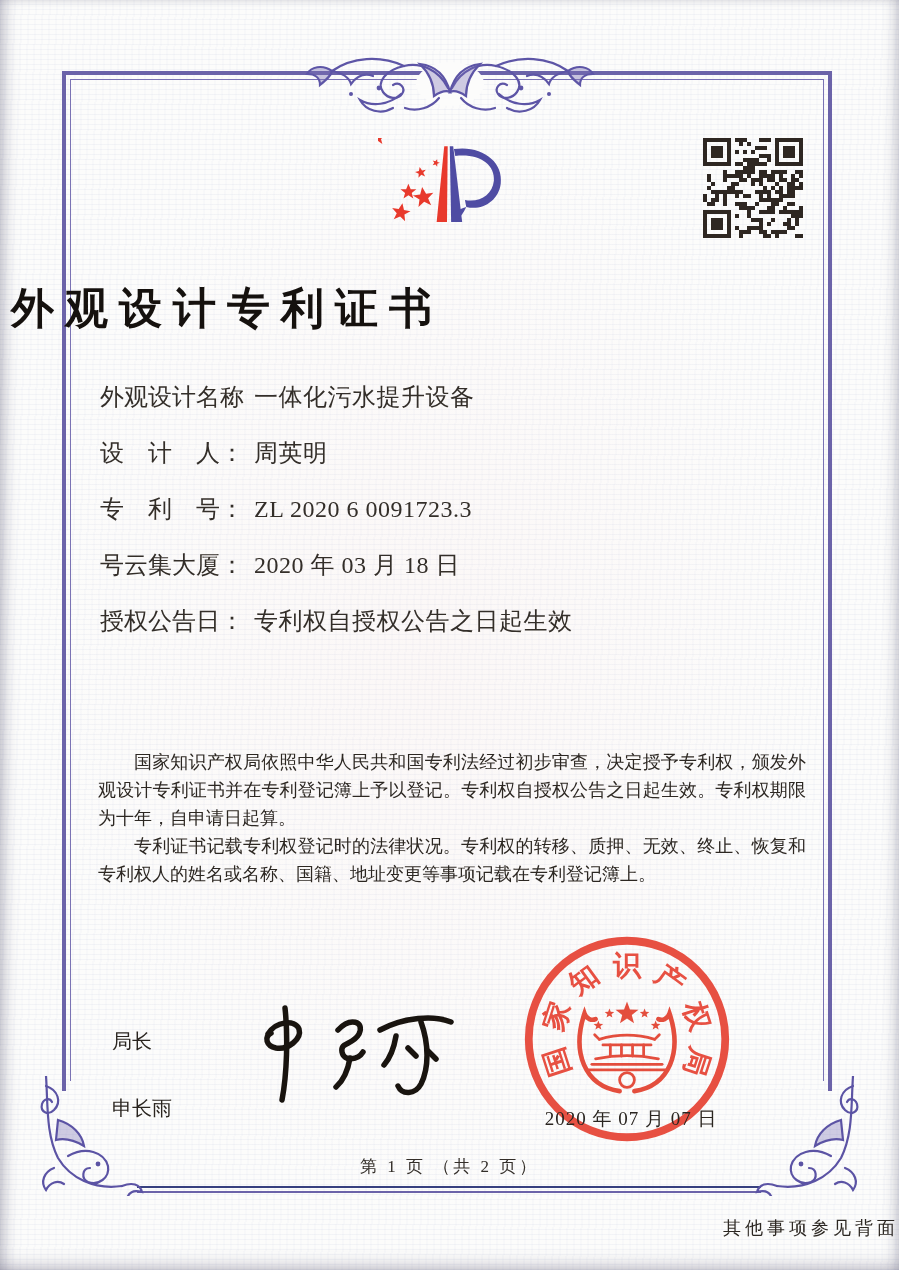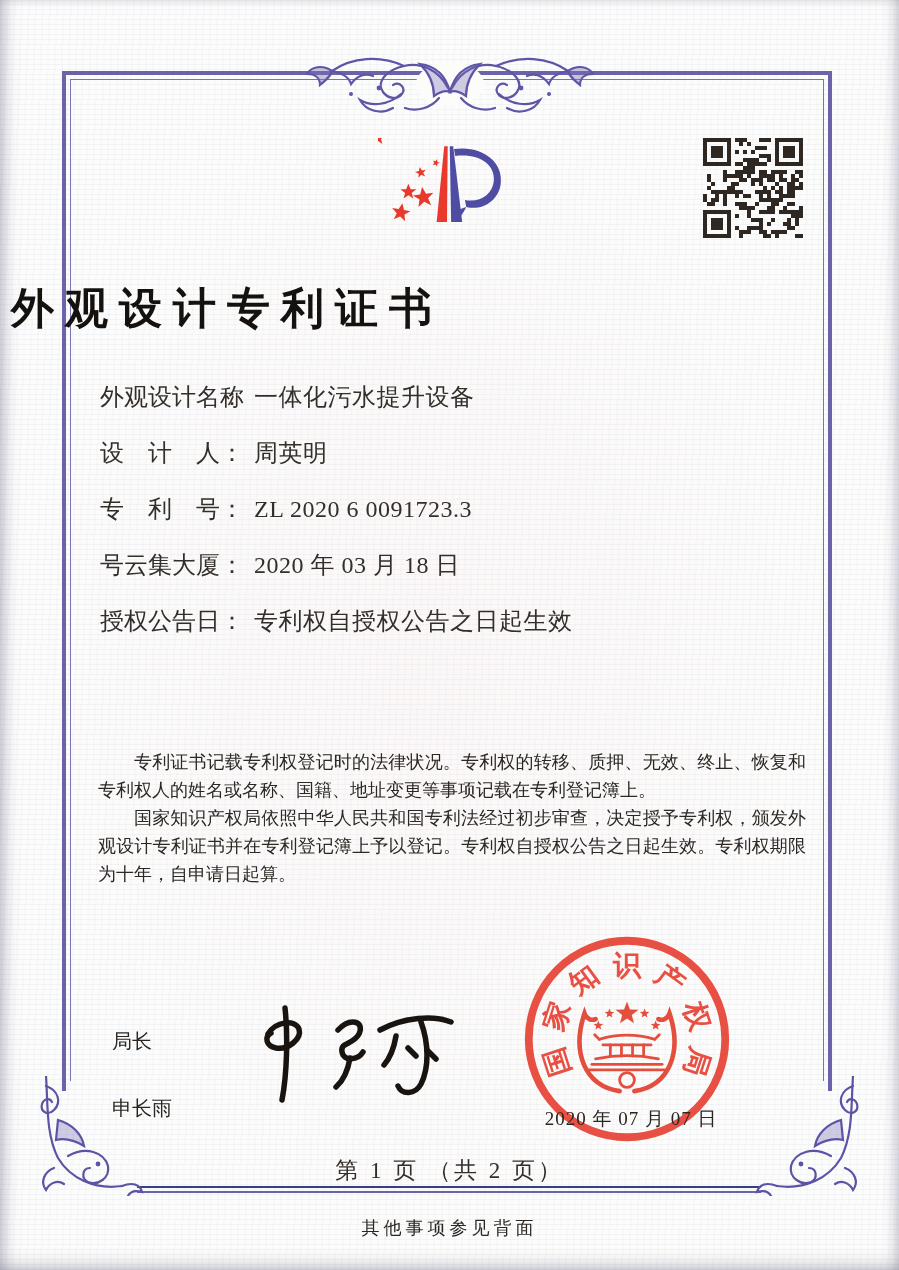--- a/index.html
+++ b/index.html
@@ -62,22 +62,22 @@
   .body-text p{text-indent:2em;}
   
   .signer{position:absolute;left:112px;top:1028px;font-size:20px;color:#2a2520;}
   .signer .name{display:block;margin-top:40px;}
   .signature{position:absolute;left:238px;top:996px;width:240px;height:120px;}
   .seal{position:absolute;left:520px;top:932px;width:214px;height:214px;opacity:.92;pointer-events:none;}
   .seal-date{
     position:absolute;left:536px;top:1106px;width:190px;text-align:center;
     font-size:19px;letter-spacing:1px;color:#2a2520;
   }
-  .page-indicator{position:absolute;left:0;top:1155px;width:899px;text-align:center;font-size:23px;letter-spacing:3px;color:#332e29;}
-  .back-note{position:absolute;left:0;top:1216px;width:899px;text-align:center;font-size:18px;letter-spacing:4px;color:#2c2722;}
+  .page-indicator{position:absolute;left:0;top:1155px;width:899px;text-align:center;font-size:17px;letter-spacing:3px;color:#332e29;}
+  .back-note{position:absolute;left:0;top:1216px;width:899px;text-align:right;font-size:18px;letter-spacing:4px;color:#2c2722;}
   .ornament{position:absolute;left:299px;top:42px;width:302px;height:86px;}
   .flourish{position:absolute;width:106px;height:120px;}
   .flourish.bl{left:38px;top:1076px;}
   .flourish.br{left:755px;top:1076px;transform:scaleX(-1);}
 </style>
 </head>
 <body>
 
 <div class="page">
 
@@ -462,22 +462,22 @@
     </div>
     <div class="frow">
       <span class="flabel">号云集大厦</span><span class="fcolon">：</span><span class="fvalue">2020 年 03 月 18 日</span>
     </div>
     <div class="frow">
       <span class="flabel">授权公告日</span><span class="fcolon">：</span><span class="fvalue">专利权自授权公告之日起生效</span>
     </div>
   </div>
 
   <div class="body-text">
+    <p>国家知识产权局依照中华人民共和国专利法经过初步审查，决定授予专利权，颁发外观设计专利证书并在专利登记簿上予以登记。专利权自授权公告之日起生效。专利权期限为十年，自申请日起算。</p>
     <p>专利证书记载专利权登记时的法律状况。专利权的转移、质押、无效、终止、恢复和专利权人的姓名或名称、国籍、地址变更等事项记载在专利登记簿上。</p>
-    <p>国家知识产权局依照中华人民共和国专利法经过初步审查，决定授予专利权，颁发外观设计专利证书并在专利登记簿上予以登记。专利权自授权公告之日起生效。专利权期限为十年，自申请日起算。</p>
   </div>
 
   <div class="signer">
     <span>局长</span>
     <span class="name">申长雨</span>
   </div>
 
   <svg class="signature" viewBox="0 0 240 120">
     <g stroke="#19140f" stroke-width="5.5" fill="none" stroke-linecap="round" stroke-linejoin="round">
       <path d="M30,38 C38,25 57,23 61,33 C64,43 50,54 38,52 C28,50 26,41 33,37"></path>

